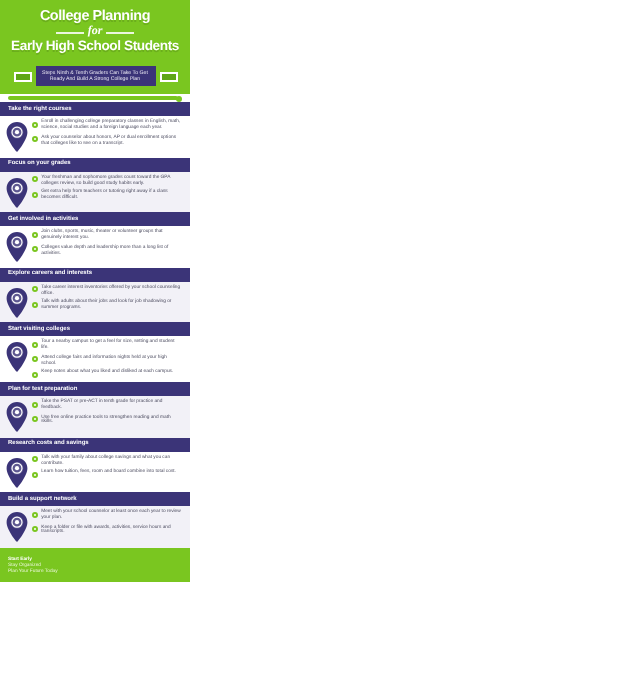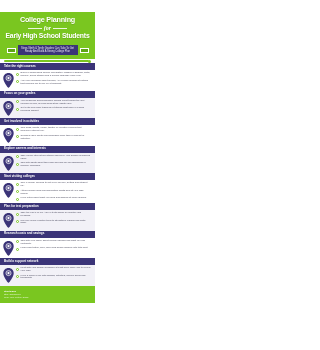--- a/index.html
+++ b/index.html
@@ -4,21 +4,21 @@
 <style>
   html,body{margin:0;padding:0;}
   body{
     width:95px;height:350px;overflow:hidden;background:#ffffff;
     font-family:"Liberation Sans",sans-serif;
   }
   .page{position:relative;width:95px;height:350px;}
 
   
   .header{
-    background:#7ac620;padding:4px 4px 3px 4px;text-align:center;margin-top:12px;
+    background:#7ac620;padding:4px 4px 3px 4px;text-align:center;
   }
   .title-line1{
     color:#ffffff;font-weight:bold;font-size:7.2px;line-height:8px;
     letter-spacing:-0.2px;text-shadow:0 1px 0 rgba(0,0,0,.12);
   }
   .title-for-row{
     display:flex;align-items:center;justify-content:center;gap:2px;margin:1px 0 0 0;
   }
   .rule{height:1px;background:#ffffff;opacity:.85;width:14px;}
   .title-for{

